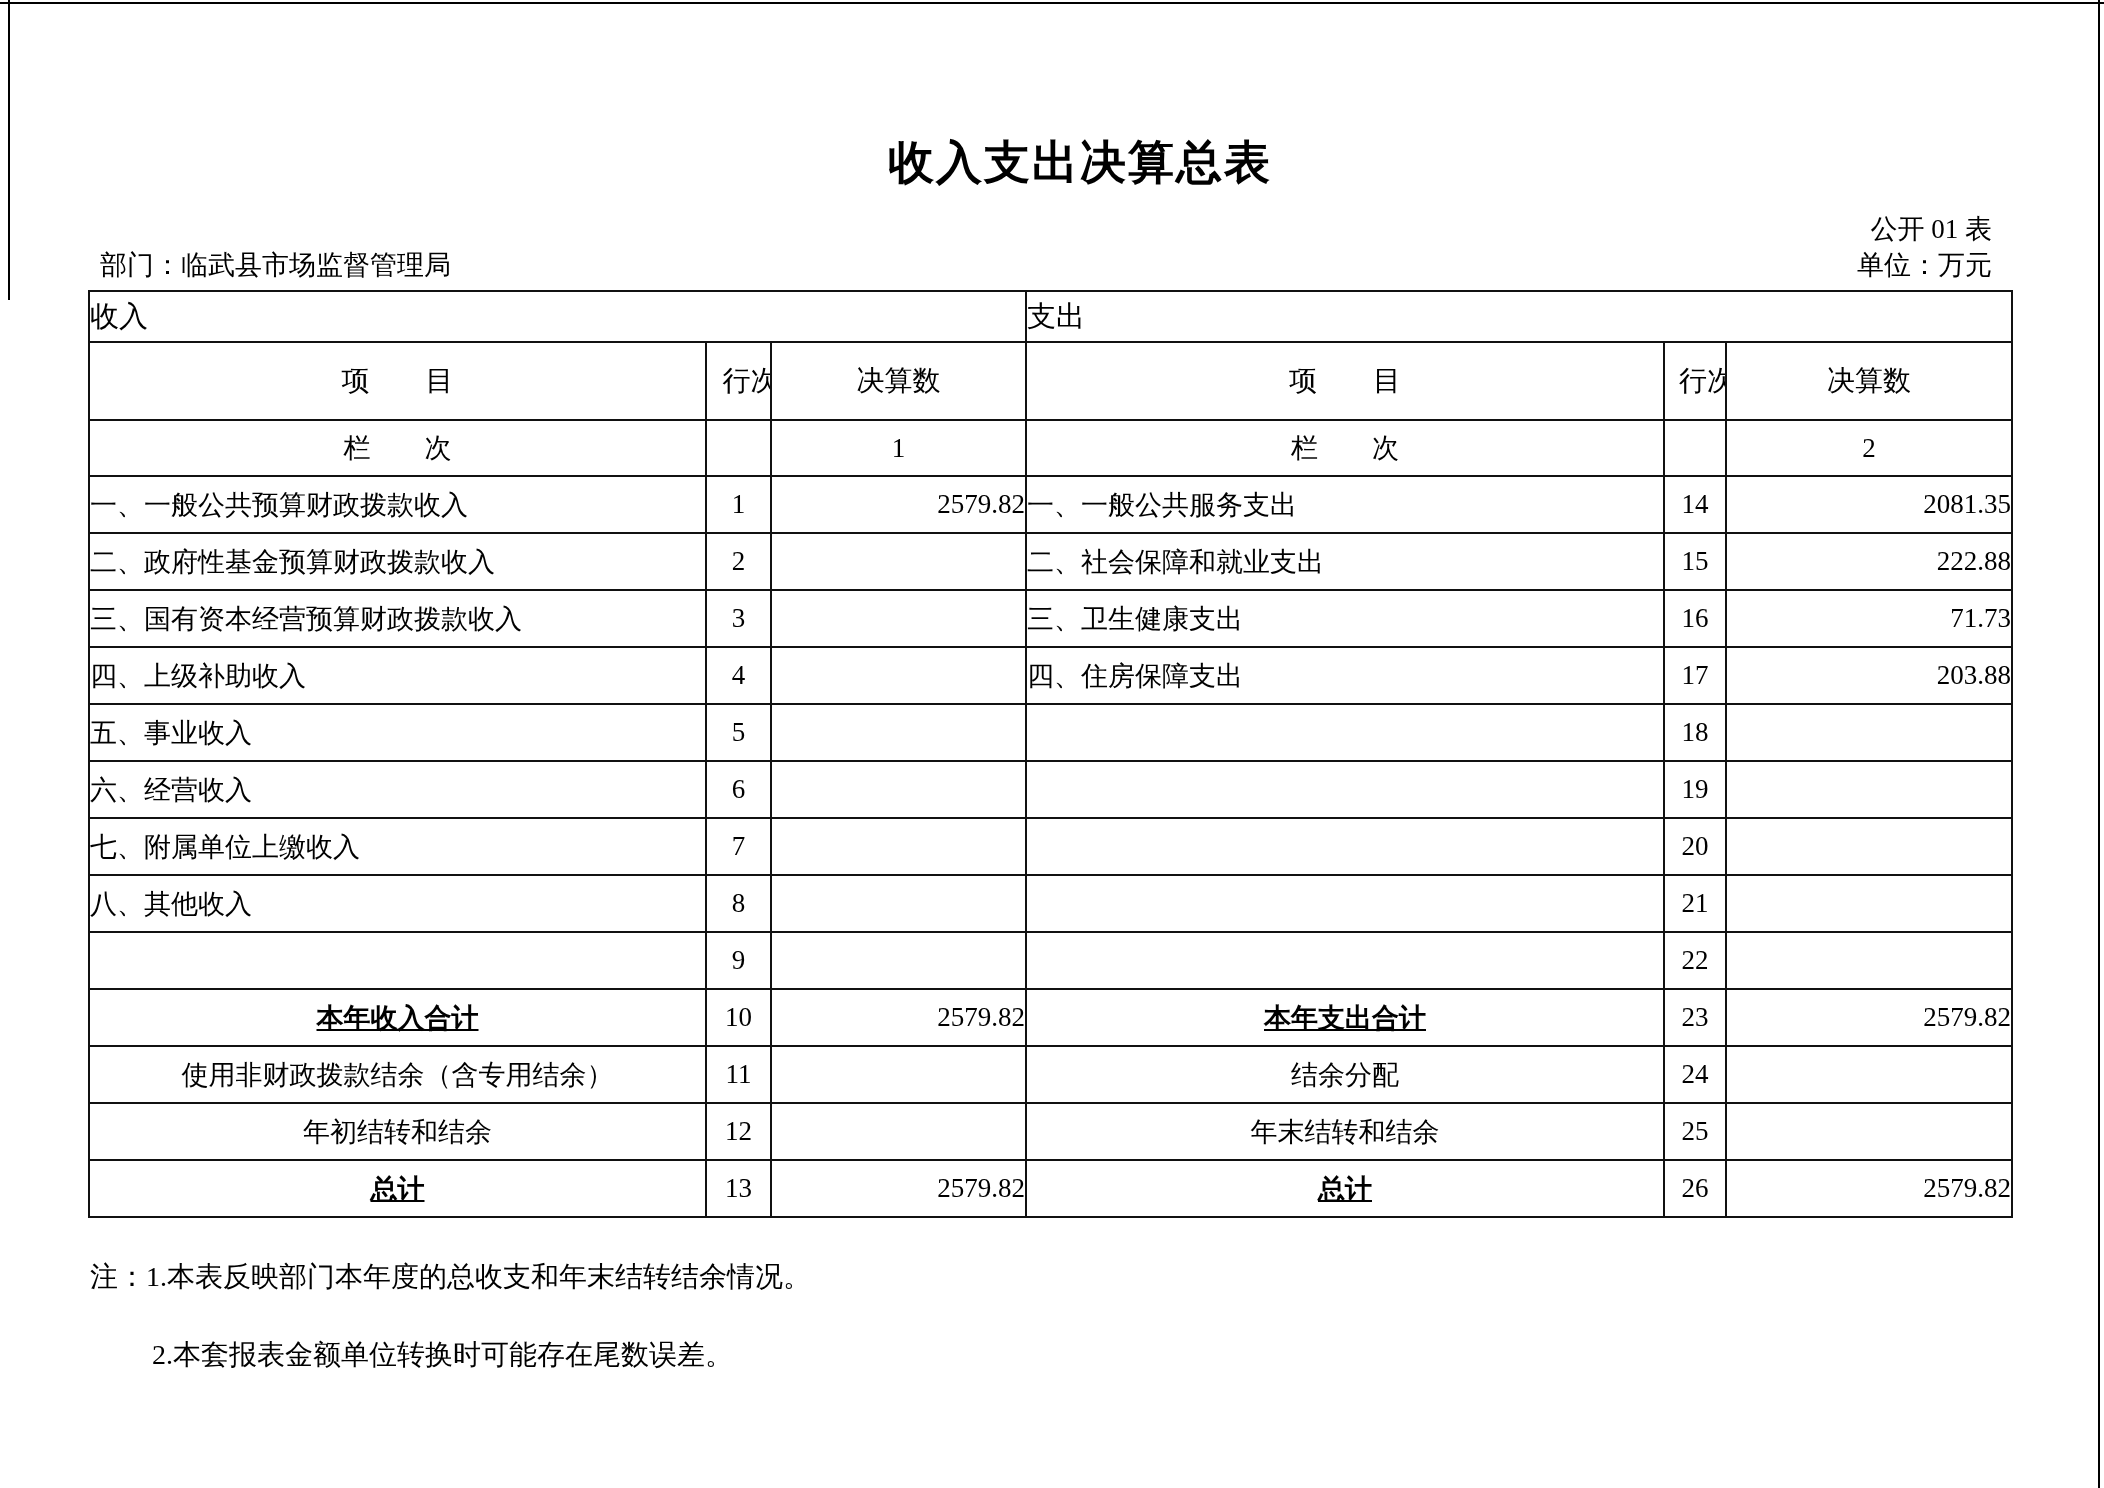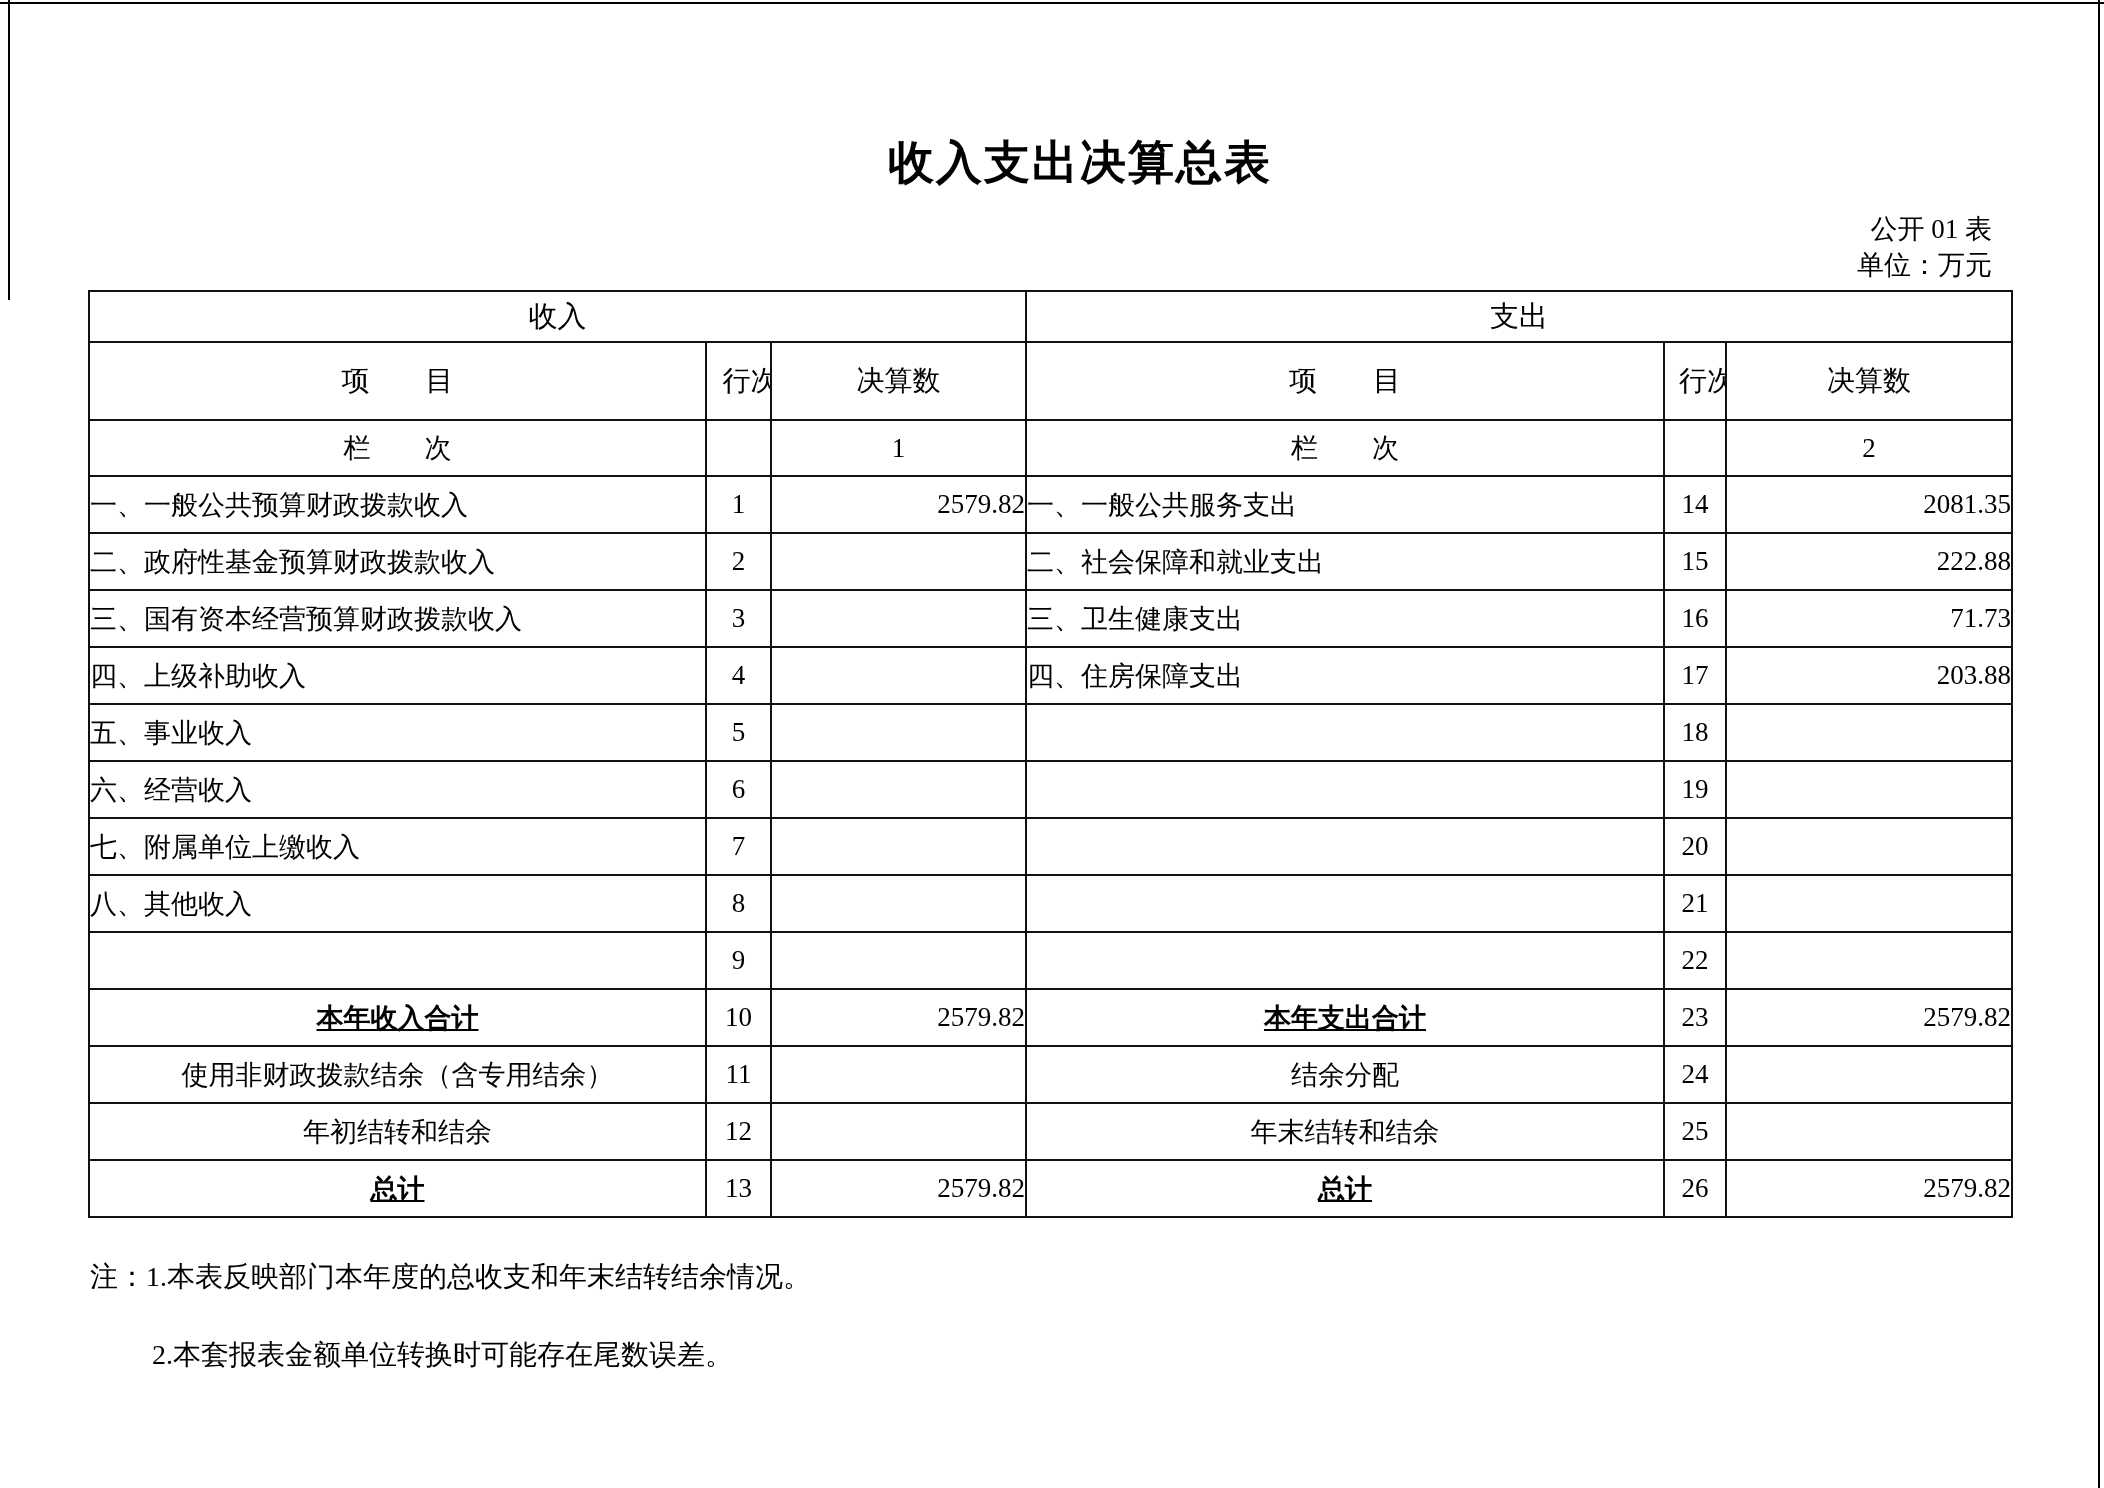--- a/index.html
+++ b/index.html
@@ -37,21 +37,21 @@
     table-layout:fixed;
   }
   table.summary td {
     border:2px solid #111;
     font-size:27px;
     overflow:hidden;
     white-space:nowrap;
     vertical-align:middle;
     padding:0;
   }
-  tr.h-sec   td { height:49px; font-size:29px; text-align:center; }
+  tr.h-sec   td { height:49px; font-size:29px; text-align:left; }
   tr.h-head  td { height:76px; font-size:28px; text-align:center; }
   tr.h-index td { height:54px; text-align:center; }
   tr.data-row td { height:55px; }
 
   td.item   { text-align:left; padding-left:16px; }
   td.center { text-align:center; }
   td.total  {
     text-align:center; font-weight:bold; font-size:28px;
     font-family:"Liberation Sans","DejaVu Sans",sans-serif;
     text-decoration:underline;
@@ -75,20 +75,21 @@
 <body>
 
 <div class="page">
 
   <div class="edge-top"></div>
   <div class="edge-right"></div>
   <div class="edge-left"></div>
 
   <div class="title">收入支出决算总表</div>
   <div class="meta-top">公开 01 表</div>
+  <div class="meta-dept">部门：临武县市场监督管理局</div>
   <div class="meta-unit">单位：万元</div>
 
   <table class="summary">
     <colgroup>
       <col style="width:617px">
       <col style="width:65px">
       <col style="width:255px">
       <col style="width:638px">
       <col style="width:62px">
       <col style="width:286px">

